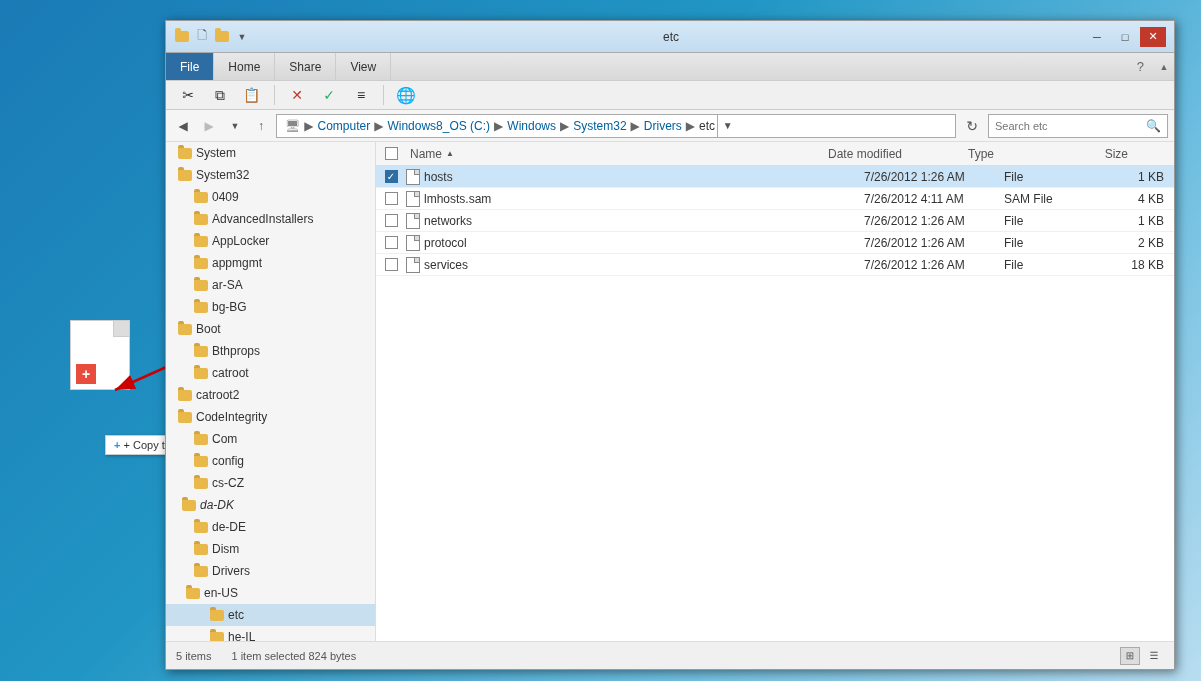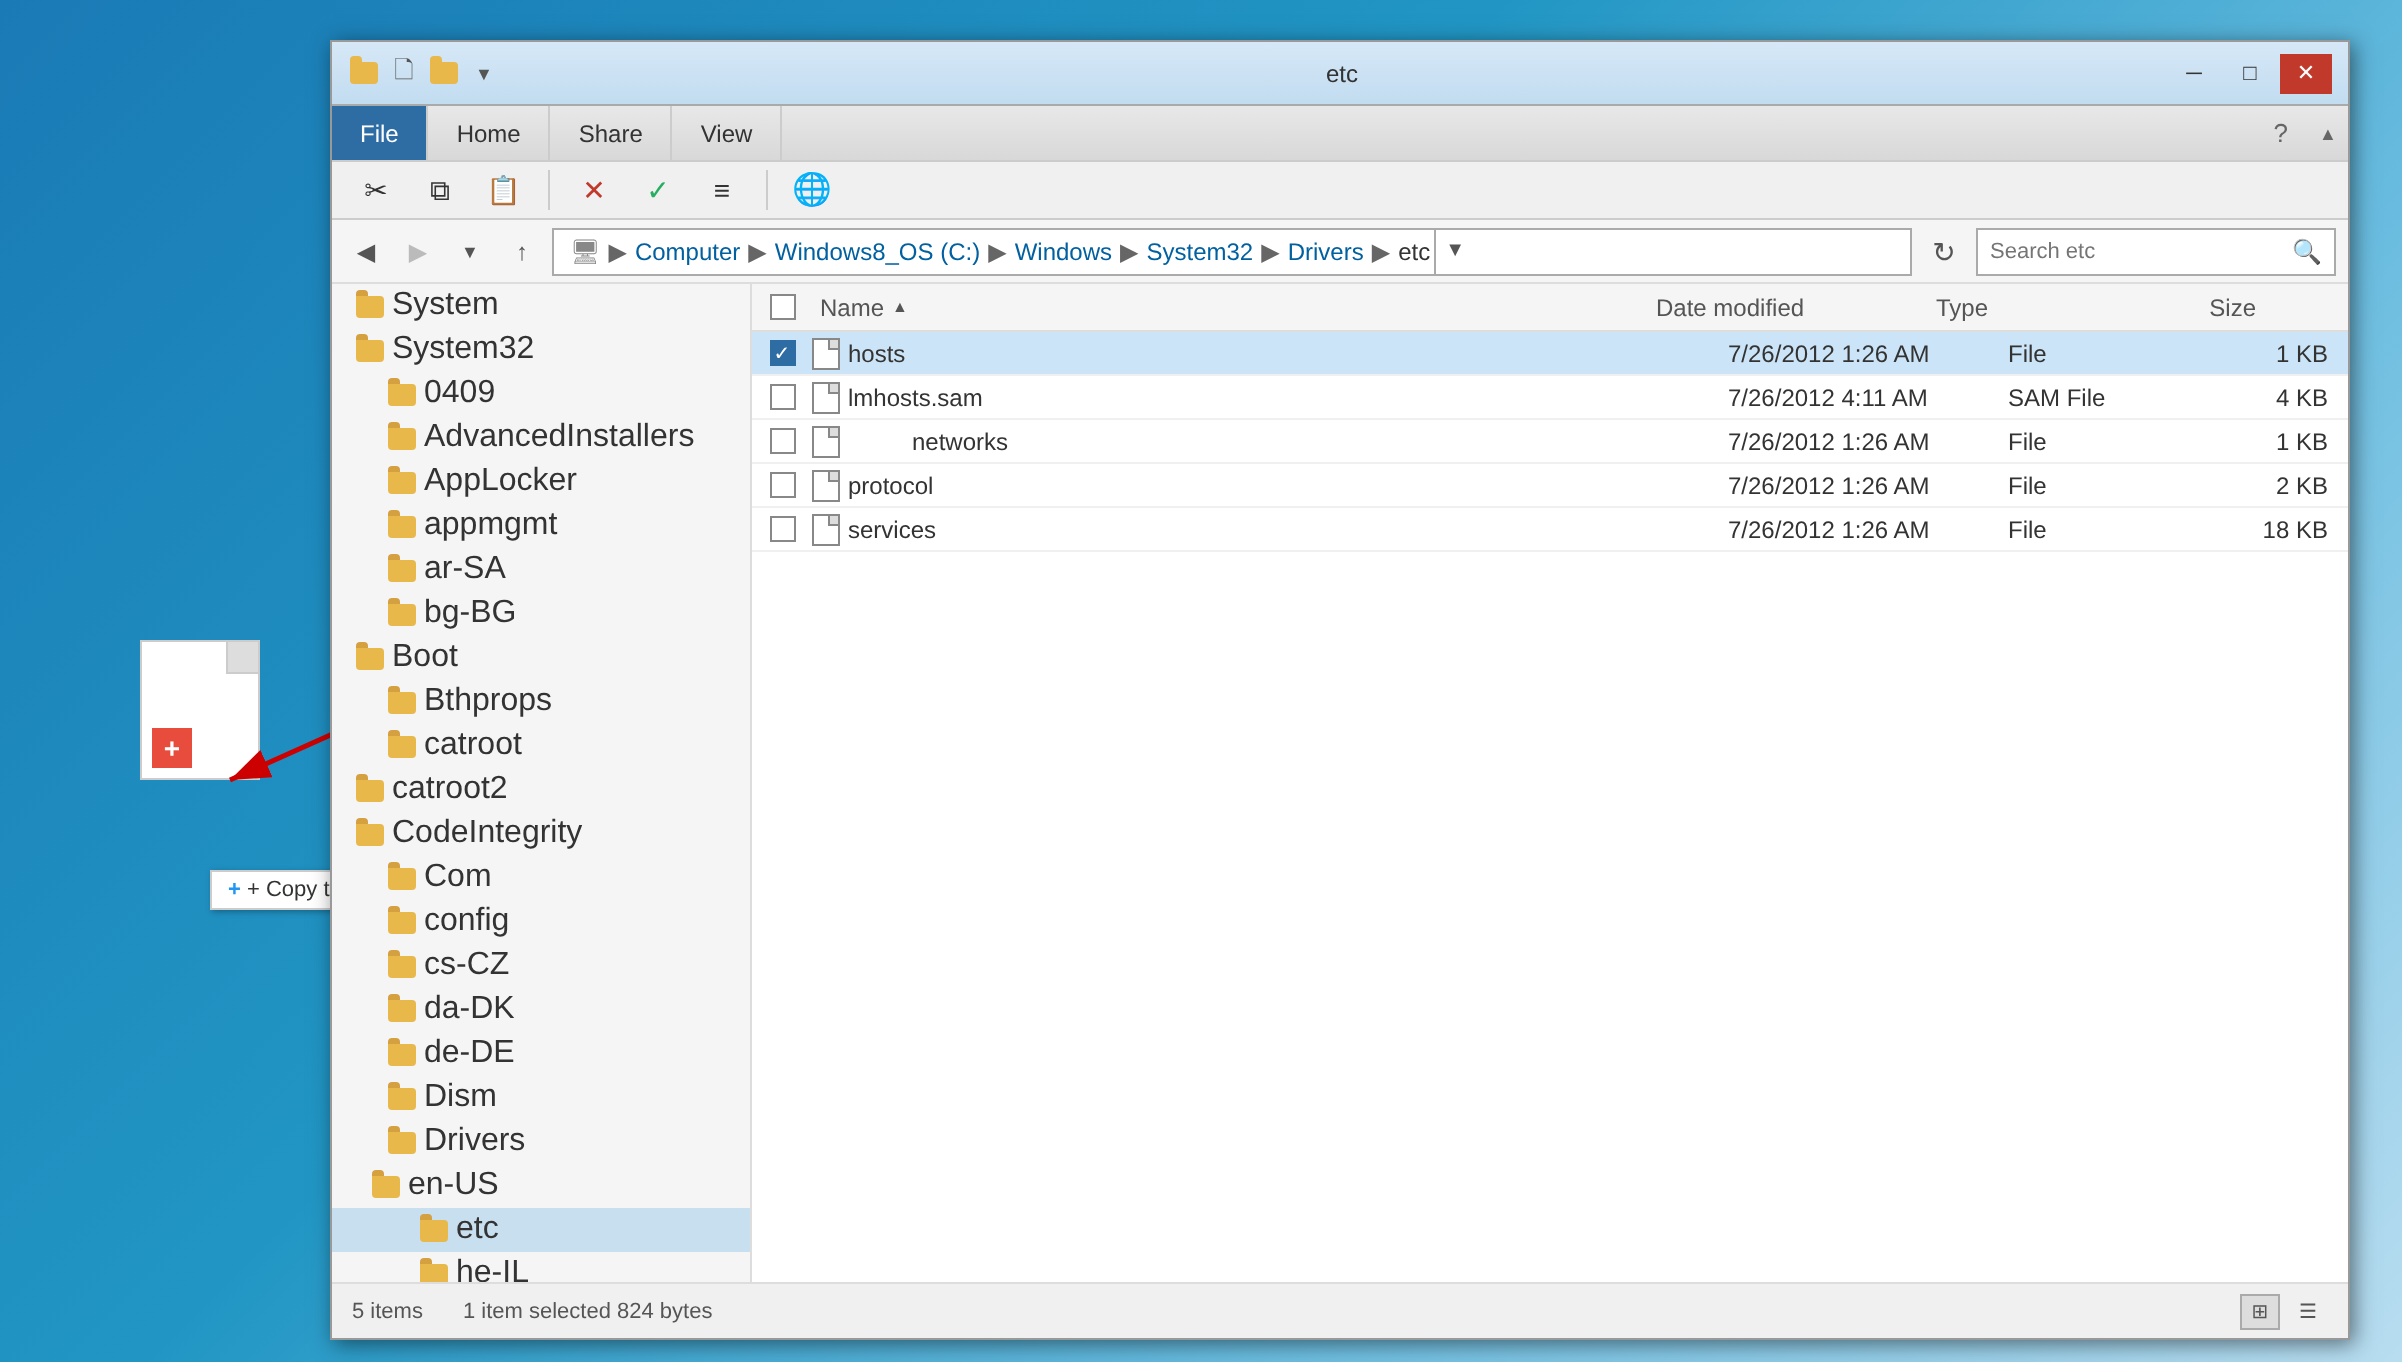--- a/index.html
+++ b/index.html
@@ -333,21 +333,21 @@
       overflow-y: auto;
       overflow-x: hidden;
       position: relative;
     }
     .sidebar-item {
       height: 22px;
       display: flex;
       align-items: center;
       padding-left: 12px;
       cursor: pointer;
-      font-size: 16px;
+      font-size: 12px;
       color: #333;
       white-space: nowrap;
       gap: 4px;
     }
     .sidebar-item.selected { background: #cce4f7; }
     .sidebar-folder-icon {
       width: 14px;
       height: 11px;
       background: #e8b84b;
       border-radius: 0 2px 2px 2px;
@@ -642,21 +642,21 @@
           <span>Com</span>
         </div>
         <div class="sidebar-item" style="padding-left:28px;">
           <div class="sidebar-folder-icon"></div>
           <span>config</span>
         </div>
         <div class="sidebar-item" style="padding-left:28px;">
           <div class="sidebar-folder-icon"></div>
           <span>cs-CZ</span>
         </div>
-        <div class="sidebar-item" style="padding-left:28px;">
+        <div class="sidebar-item" style="padding-left:16px;font-style:italic;">
           <div class="sidebar-folder-icon"></div>
           <span>da-DK</span>
         </div>
         <div class="sidebar-item" style="padding-left:28px;">
           <div class="sidebar-folder-icon"></div>
           <span>de-DE</span>
         </div>
         <div class="sidebar-item" style="padding-left:28px;">
           <div class="sidebar-folder-icon"></div>
           <span>Dism</span>
@@ -714,21 +714,21 @@
           <div class="col-date">7/26/2012 4:11 AM</div>
           <div class="col-type">SAM File</div>
           <div class="col-size">4 KB</div>
         </div>
 
         <div class="file-row">
           <div class="col-check">
             <div class="checkbox"></div>
           </div>
           <div class="file-icon-doc"></div>
-          <div class="col-name" style="flex:1; padding-left:0;margin-left:32px;">networks</div>
+          <div class="col-name" style="flex:1; padding-left:0;">networks</div>
           <div class="col-date">7/26/2012 1:26 AM</div>
           <div class="col-type">File</div>
           <div class="col-size">1 KB</div>
         </div>
 
         <div class="file-row">
           <div class="col-check">
             <div class="checkbox"></div>
           </div>
           <div class="file-icon-doc"></div>

